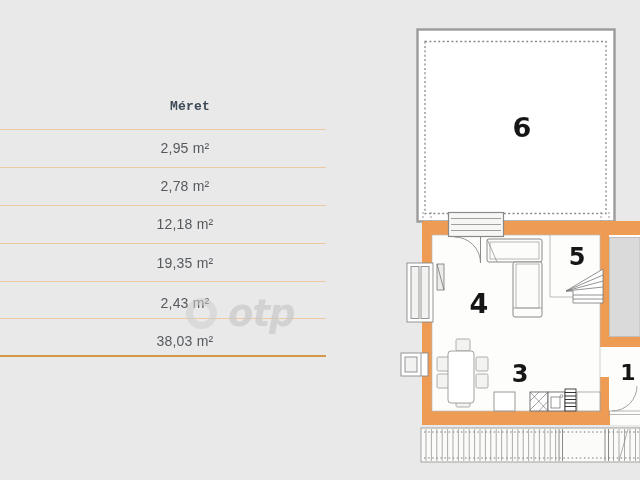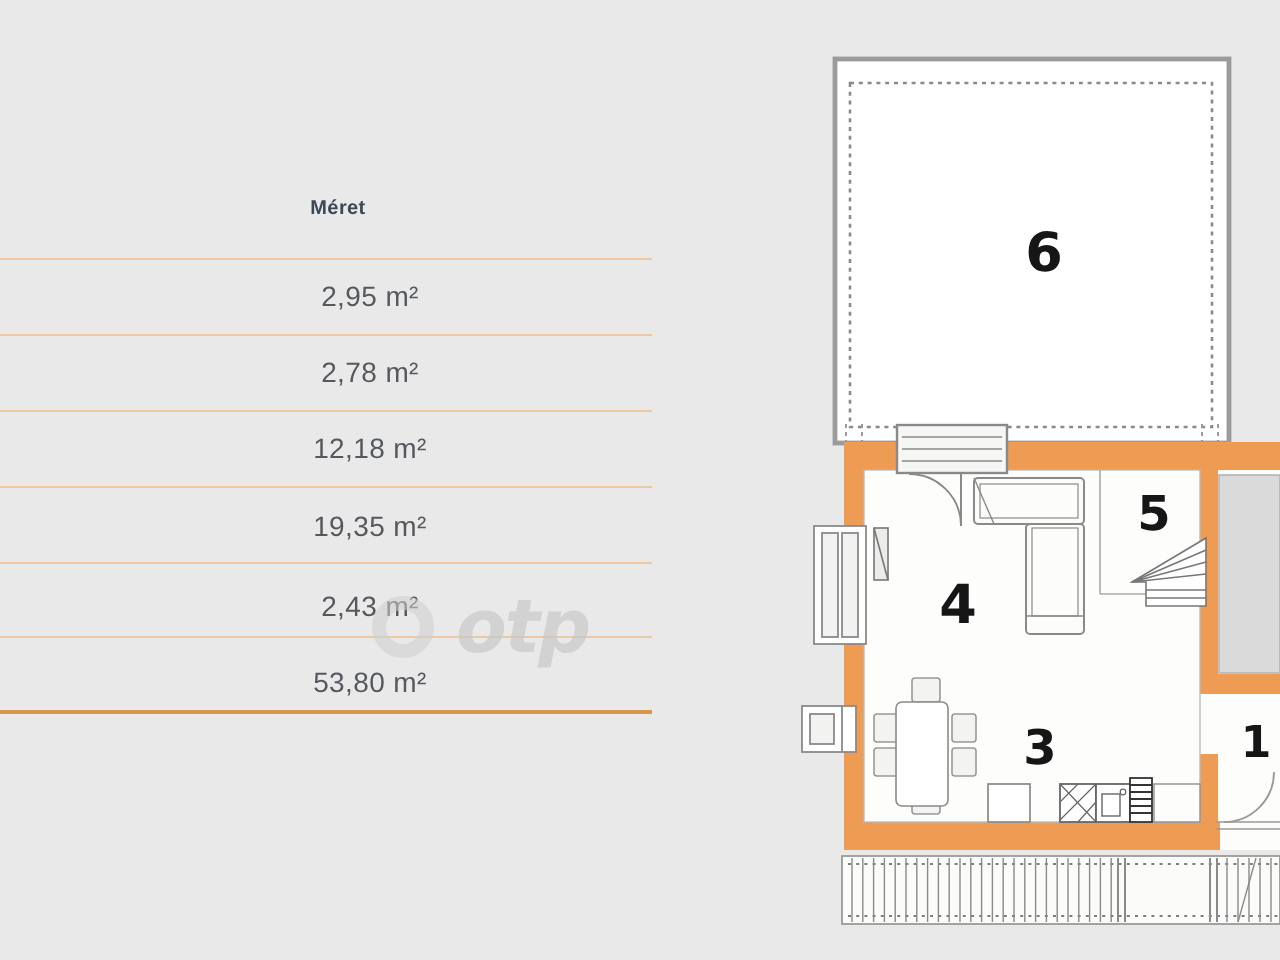--- a/index.html
+++ b/index.html
@@ -9,22 +9,22 @@
     font-family:"Liberation Sans", sans-serif;
   }
   .scene{position:absolute;inset:0;width:640px;height:480px;}
 
   
   .sep{position:absolute;left:0;width:326px;height:1px;background:#ecc9a2;}
   .sep.s1{top:129px}.sep.s2{top:167px}.sep.s3{top:205px}
   .sep.s4{top:243px}.sep.s5{top:281px}.sep.s6{top:318px}
   .sep.thick{top:355px;height:2px;background:#d7984c;}
   .th{
-    position:absolute;left:44px;width:250px;text-align:center;
-    top:99px;font-size:10px;font-weight:bold;color:#3d4956;letter-spacing:.2px;
+    position:absolute;left:65px;width:250px;text-align:center;
+    top:99px;font-size:13px;font-weight:bold;color:#3d4956;letter-spacing:.2px;font-family:Liberation Mono, monospace;
   }
   .cell{
     position:absolute;left:60px;width:250px;text-align:center;
     font-size:14px;color:#55595e;letter-spacing:.2px;
   }
   .cell.r1{top:140px}.cell.r2{top:178px}.cell.r3{top:216px}
   .cell.r4{top:255px}.cell.r5{top:295px}.cell.r6{top:333px}
   .footer-text{
     position:absolute;left:2px;top:363px;width:300px;
     font-size:13.2px;color:#40454a;letter-spacing:.1px;white-space:nowrap;
@@ -74,21 +74,21 @@
     <div class="sep s4"></div>
     <div class="sep s5"></div>
     <div class="sep s6"></div>
     <div class="sep thick"></div>
 
     <div class="cell r1">2,95 m²</div>
     <div class="cell r2">2,78 m²</div>
     <div class="cell r3">12,18 m²</div>
     <div class="cell r4">19,35 m²</div>
     <div class="cell r5">2,43 m²</div>
-    <div class="cell r6">53,80 m²</div>
+    <div class="cell r6">38,03 m²</div>
   </div>
 
 
   <svg class="plan-svg" width="640" height="480" viewBox="0 0 640 480">
 
     <g>
       <rect x="417.5" y="29.5" width="197" height="192" fill="#ffffff" stroke="#9b9b9b" stroke-width="2.4"></rect>
       <rect x="425" y="41.5" width="181" height="172" fill="none" stroke="#8a8a8a" stroke-width="1.3" stroke-dasharray="2 2.4"></rect>
     </g>
 

